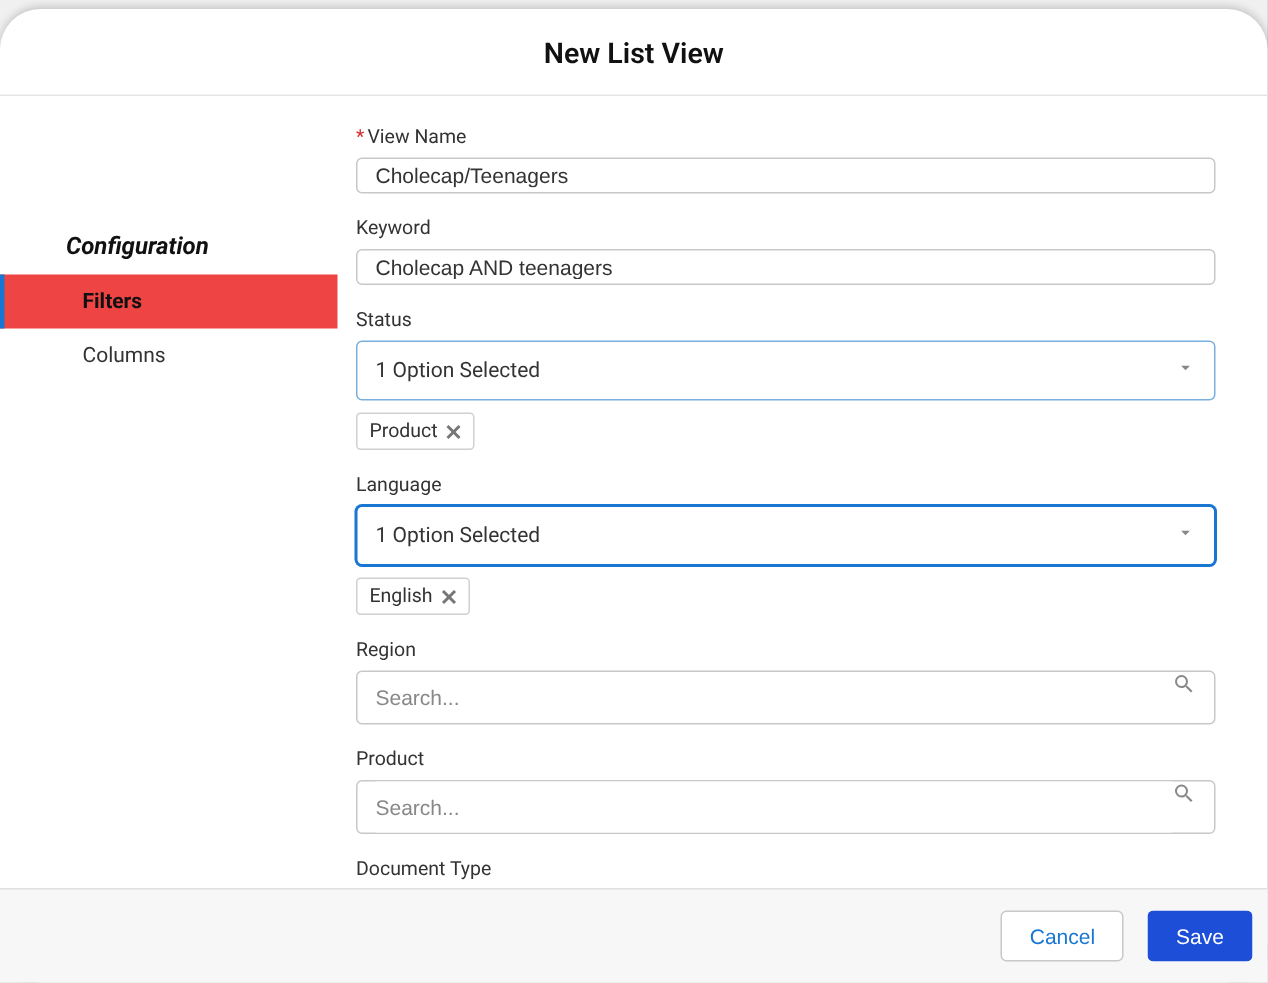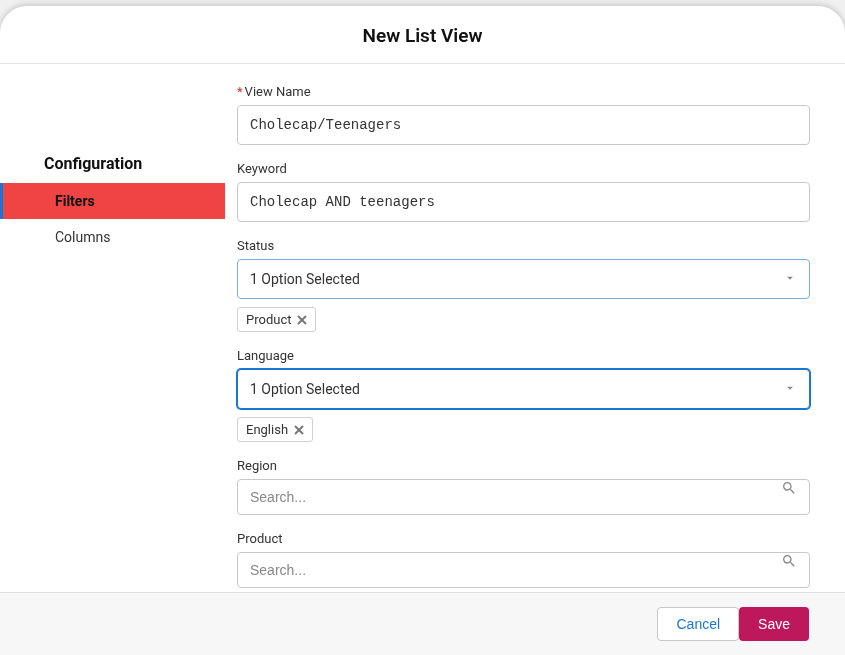--- a/index.html
+++ b/index.html
@@ -50,20 +50,21 @@
     .sidebar {
       width: 225px;
       padding-top: 90px;
       flex-shrink: 0;
     }
     .sidebar-title {
       font-size: 16px;
       font-weight: 700;
       color: #111;
       padding: 0 0 10px 44px;
+      font-style: italic;
     }
     .sidebar-item {
       padding: 10px 0 10px 52px;
       font-size: 14px;
       color: #333;
       cursor: pointer;
       border-left: 3px solid transparent;
     }
     .sidebar-item.active {
       background: #ef4444;
@@ -84,28 +85,27 @@
       font-size: 13px;
       color: #333;
       margin-bottom: 6px;
     }
     .required-star {
       color: #d32f2f;
       margin-right: 2px;
     }
     .text-input {
       width: 100%;
-      height: 40px;
+      height: 24px;
       border: 1px solid #c8c8c8;
       border-radius: 4px;
       padding: 1px 12px;
       font-size: 14px;
       color: #333;
       outline: none;
-      font-family: Liberation Mono, monospace;
     }
     .text-input::placeholder {
       color: #888;
     }
     .select-box {
       width: 100%;
       height: 40px;
       border: 1px solid #c8c8c8;
       border-radius: 4px;
       padding: 0 12px;
@@ -174,43 +174,43 @@
     }
     .chip-close svg {
       width: 10px;
       height: 10px;
       stroke: #777;
       stroke-width: 2;
     }
     .modal-footer {
       border-top: 1px solid #e0e0e0;
       background: #f7f7f7;
-      padding: 14px 36px;
+      padding: 14px 10px;
       display: flex;
       justify-content: flex-end;
-      gap: 0;
+      gap: 16px;
     }
     .btn {
       height: 34px;
       padding: 0 18px;
       border-radius: 4px;
       font-size: 14px;
       font-weight: 500;
       cursor: pointer;
       border: 1px solid transparent;
       display: inline-flex;
       align-items: center;
     }
     .btn-secondary {
       background: #fff;
       border: 1px solid #c8c8c8;
       color: #1976d2;
     }
     .btn-primary {
-      background: #be185d;
+      background: #1d4ed8;
       color: #fff;
     }
   </style>
 </head>
 <body>
 
 <div class="backdrop"></div>
 
 <div class="modal">
 

